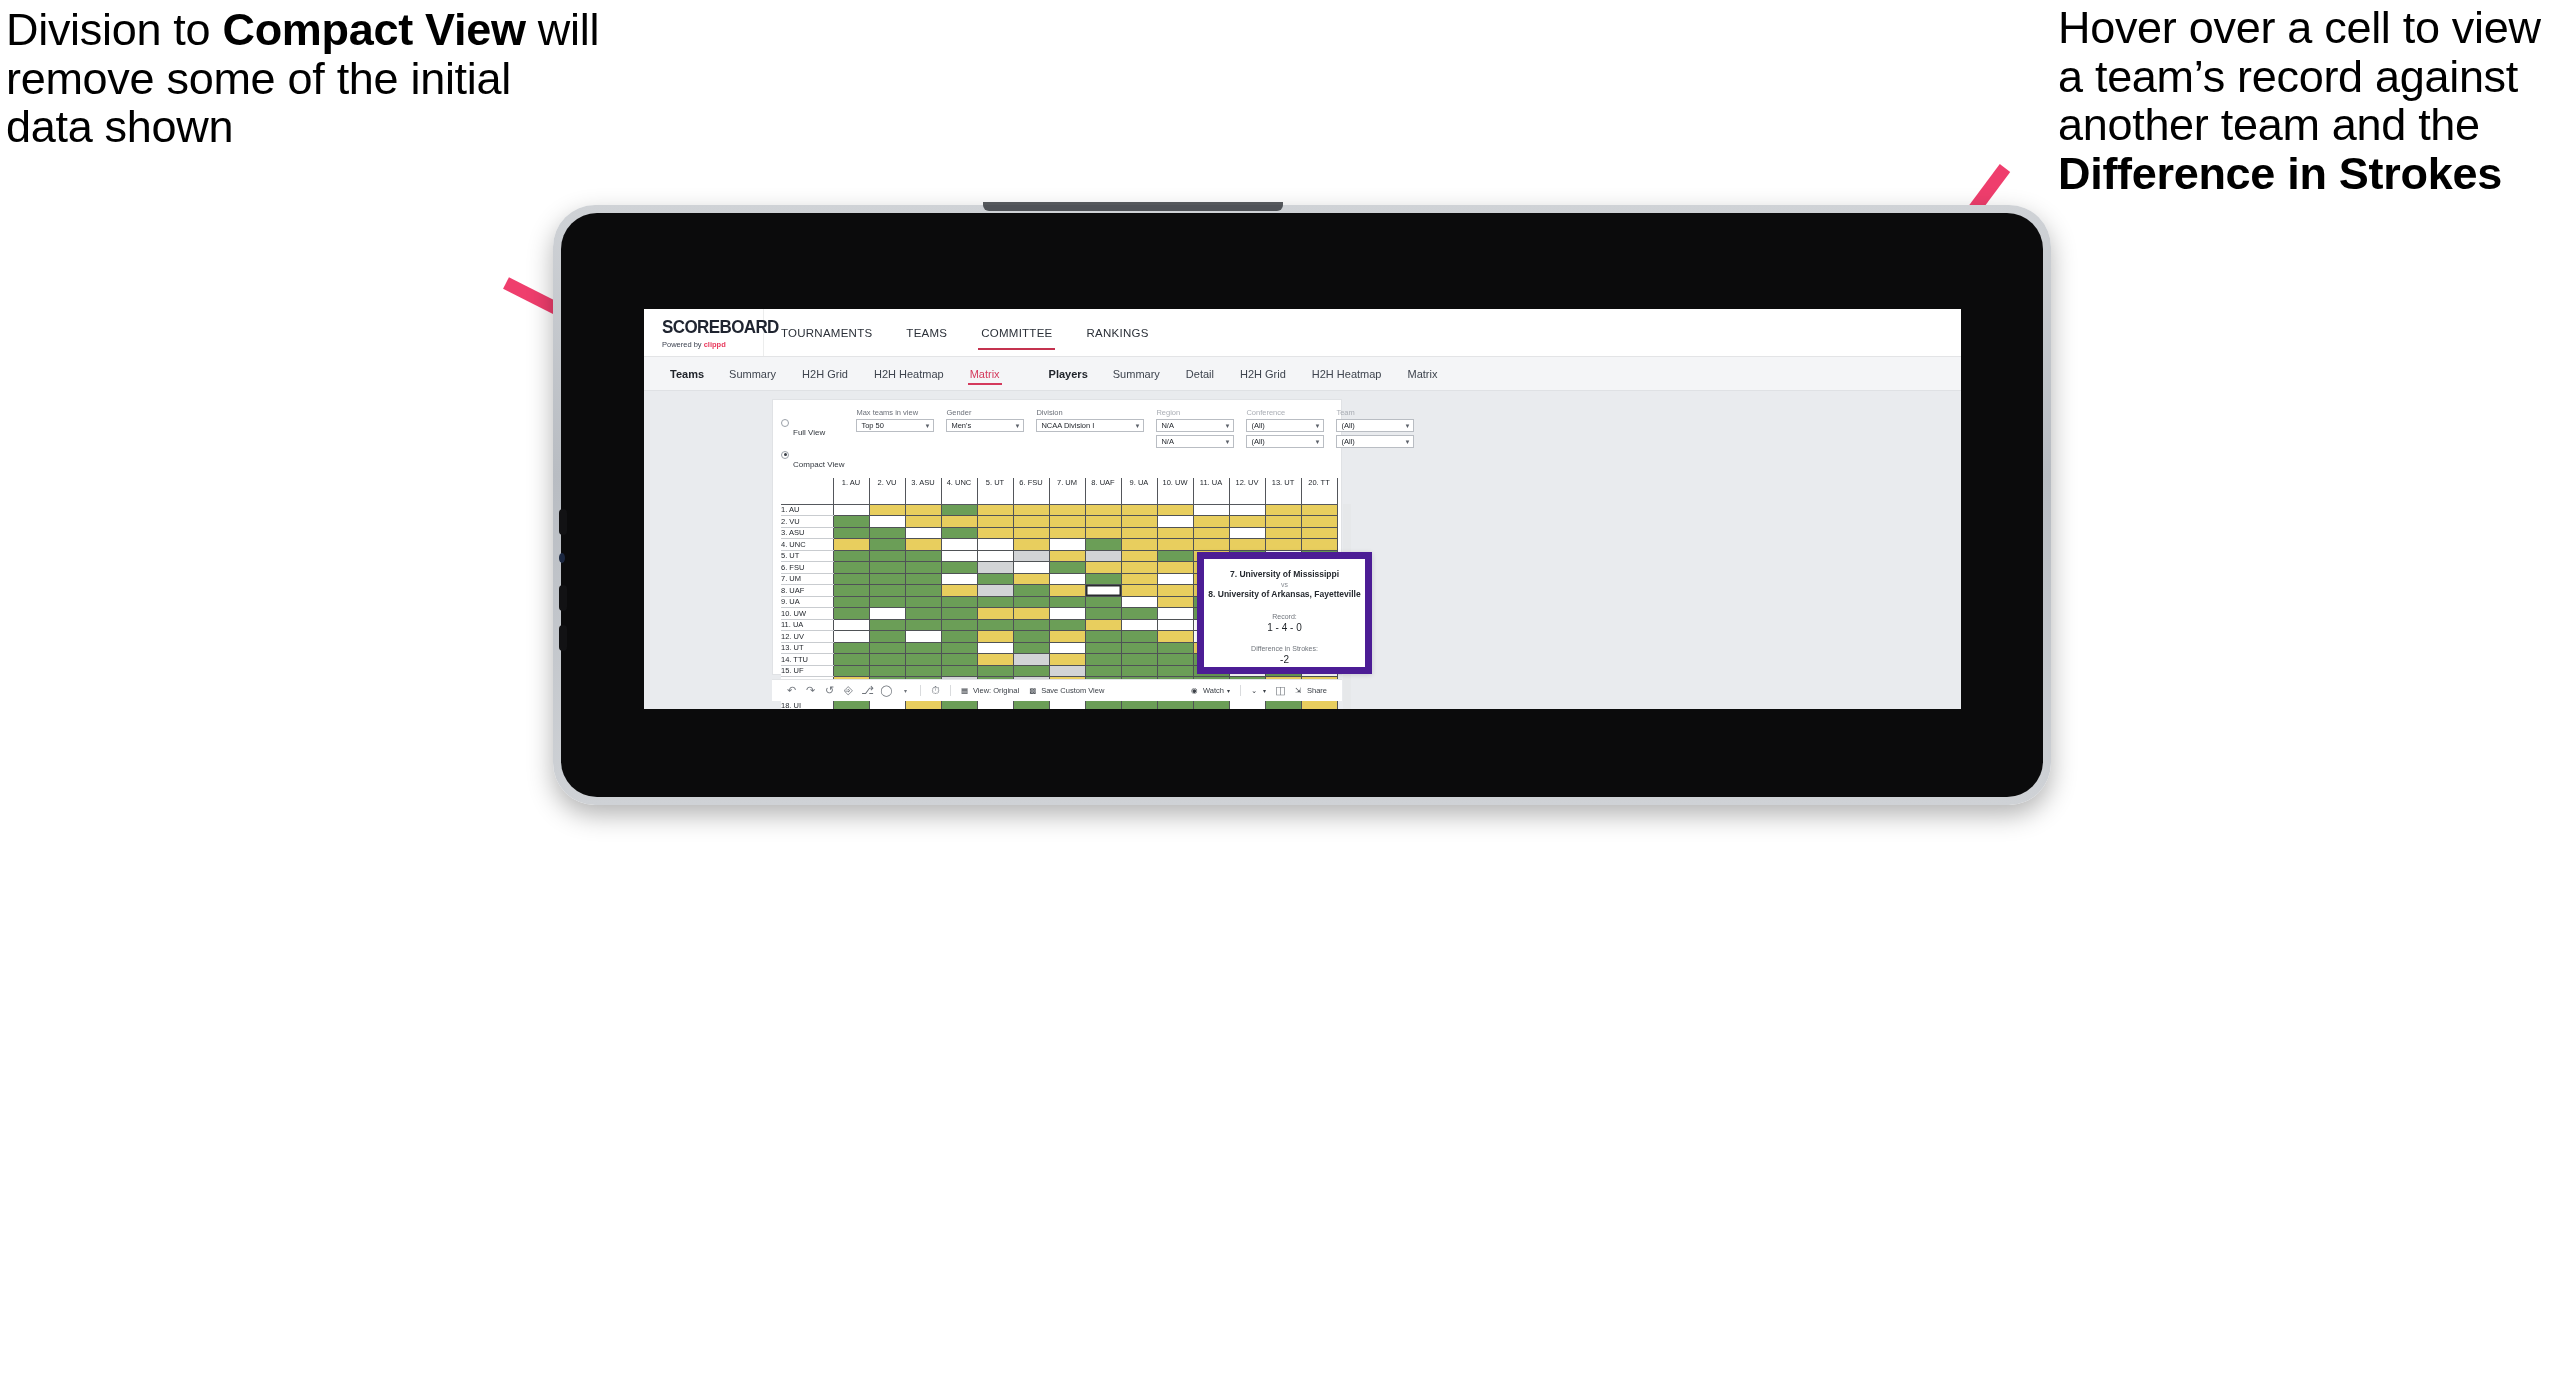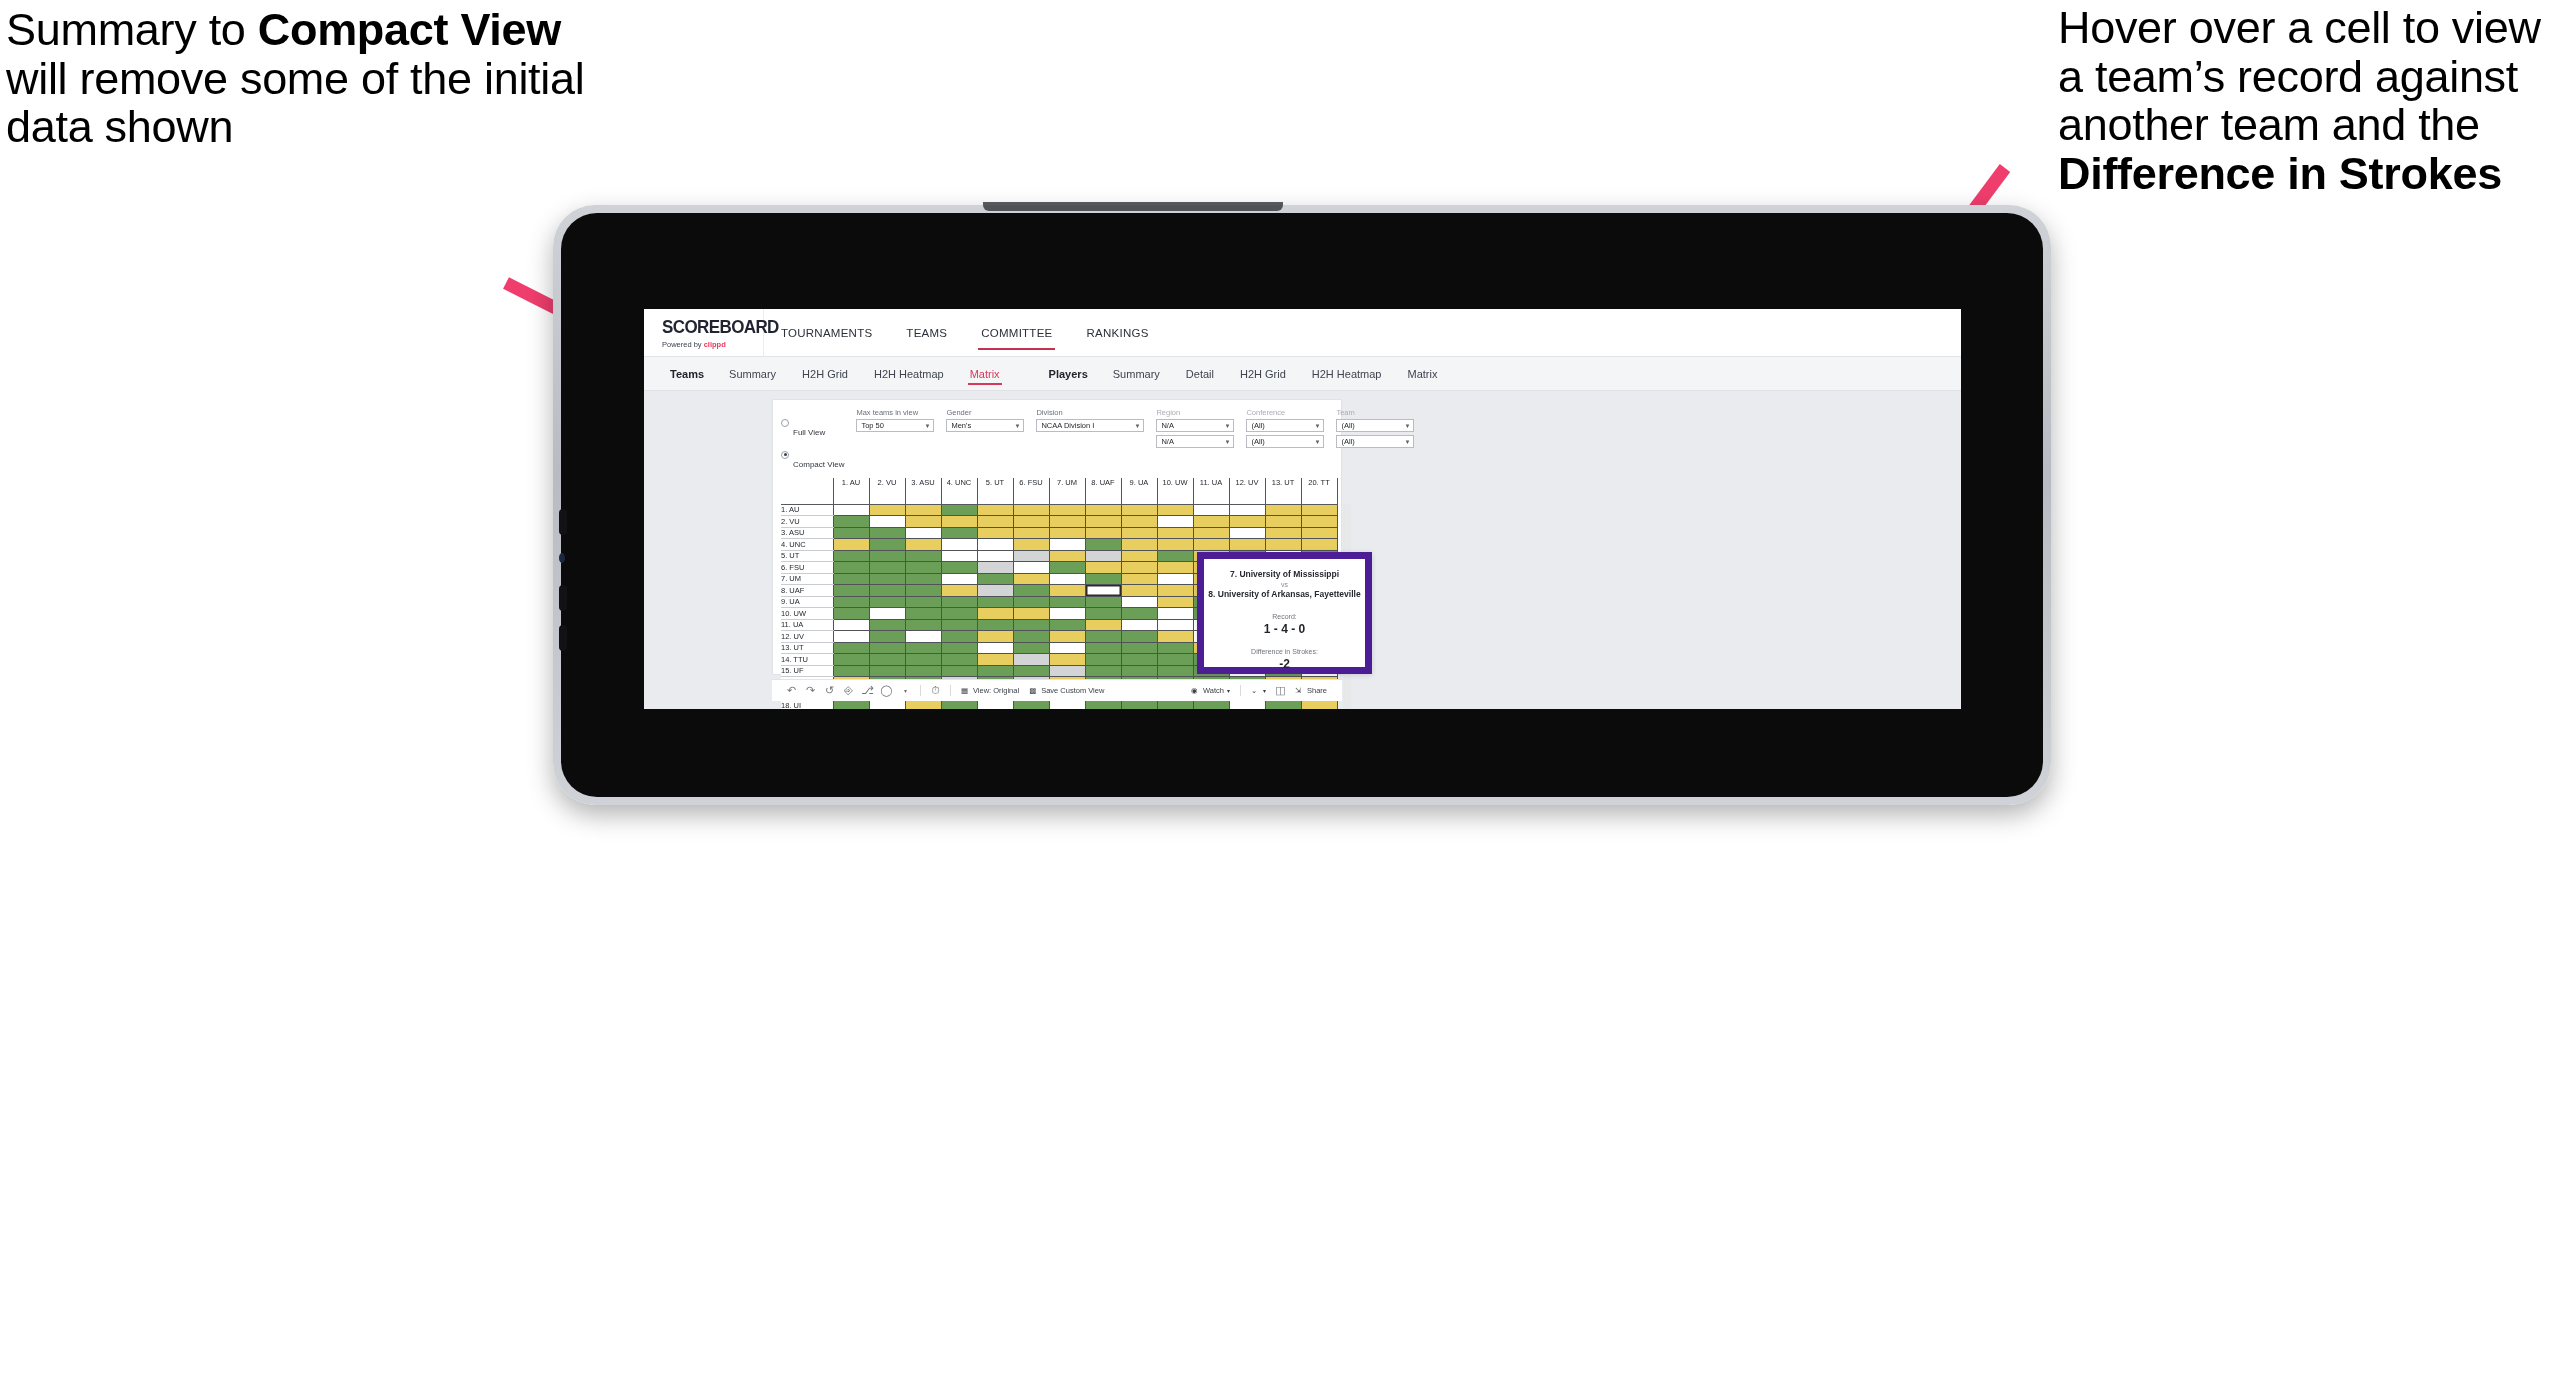--- a/index.html
+++ b/index.html
@@ -147,40 +147,40 @@
 
   
   .tooltip {
     position:absolute; left:424px; top:152px; width:175px; height:122px;
     background:#fff; border:7px solid #4c1d95; box-shadow:0 1px 5px rgba(0,0,0,.14);
     text-align:center; padding-top:10px; z-index:20;
   }
   .tt-team { font-size:8.5px; font-weight:700; color:#262a30; line-height:1.35; }
   .tt-vs   { font-size:7px; color:#888d94; margin:1px 0; }
   .tt-lbl  { font-size:7px; color:#6f747b; margin-top:12px; }
-  .tt-val  { font-size:12px; font-weight:700; color:#1f2328; margin-top:2px; }
+  .tt-val  { font-size:10px; font-weight:400; color:#1f2328; margin-top:2px; }
 
   
   .toolbar {
     height:22px; background:#fff; border-top:1px solid #e2e4e6;
     display:flex; align-items:center; padding:0 10px; gap:0;
     position:absolute; left:128px; bottom:8px; width:570px;
   }
   .tb-icon { width:19px; height:22px; display:flex; align-items:center;
              justify-content:center; color:#6f747b; font-size:11px; cursor:pointer; }
   .tb-sep { width:1px; height:11px; background:#d9dbdd; margin:0 5px; }
   .tb-item { display:flex; align-items:center; gap:3px; font-size:7.5px;
              color:#3c4148; padding:0 5px; cursor:pointer; white-space:nowrap; }
   .tb-spacer { flex:1; }
   .mini-ico { width:9px; height:9px; display:inline-block; }
 </style>
 </head>
 <body>
 
-<div class="annot" id="annot-left"><span>Summary to </span><b>Compact View</b><span> will remove some of the initial data shown</span></div>
+<div class="annot" id="annot-left"><span>Division to </span><b>Compact View</b><span> will remove some of the initial data shown</span></div>
 <div class="annot" id="annot-right"><span>Hover over a cell to view a team’s record against another team and the </span><b>Difference in Strokes</b></div>
 
 <svg class="arrow-svg">
   <defs>
     <marker id="ah" markerWidth="5" markerHeight="5" refX="2.6" refY="2.5" orient="auto">
       <path d="M0,0 L5,2.5 L0,5 Z" fill="#ef3e6d"></path>
     </marker>
   </defs>
   <line x1="506" y1="283" x2="840" y2="452" stroke="#ef3e6d" stroke-width="13" marker-end="url(#ah)"></line>
   <line x1="2005" y1="168" x2="1600" y2="712" stroke="#ef3e6d" stroke-width="13" marker-end="url(#ah)"></line>

